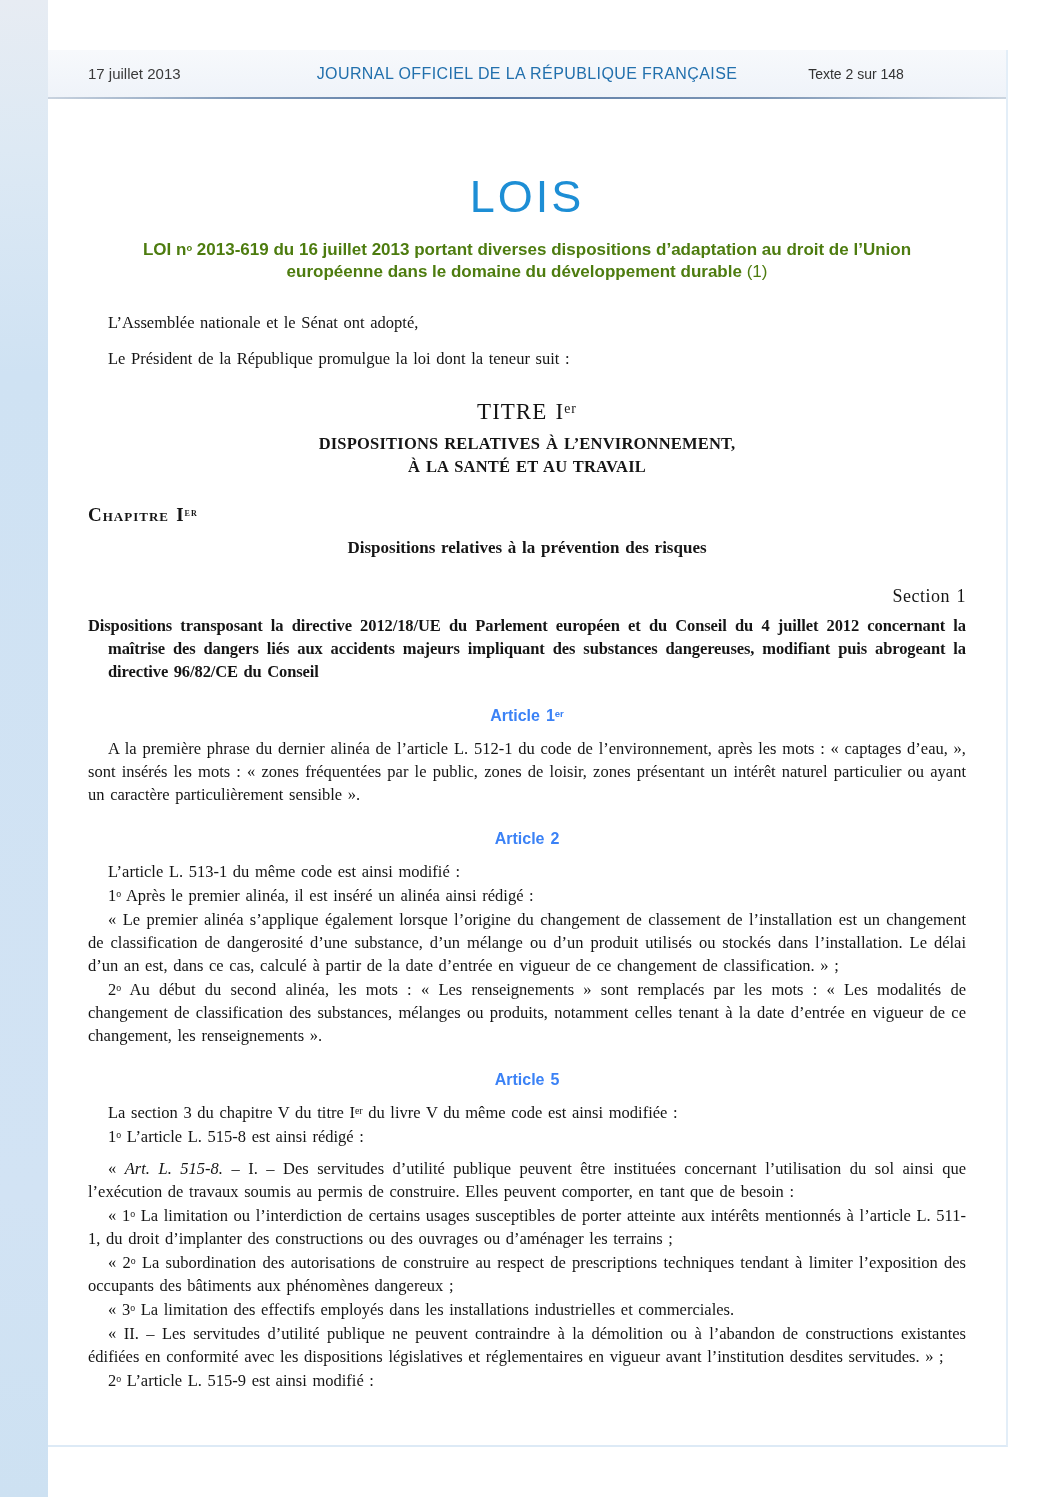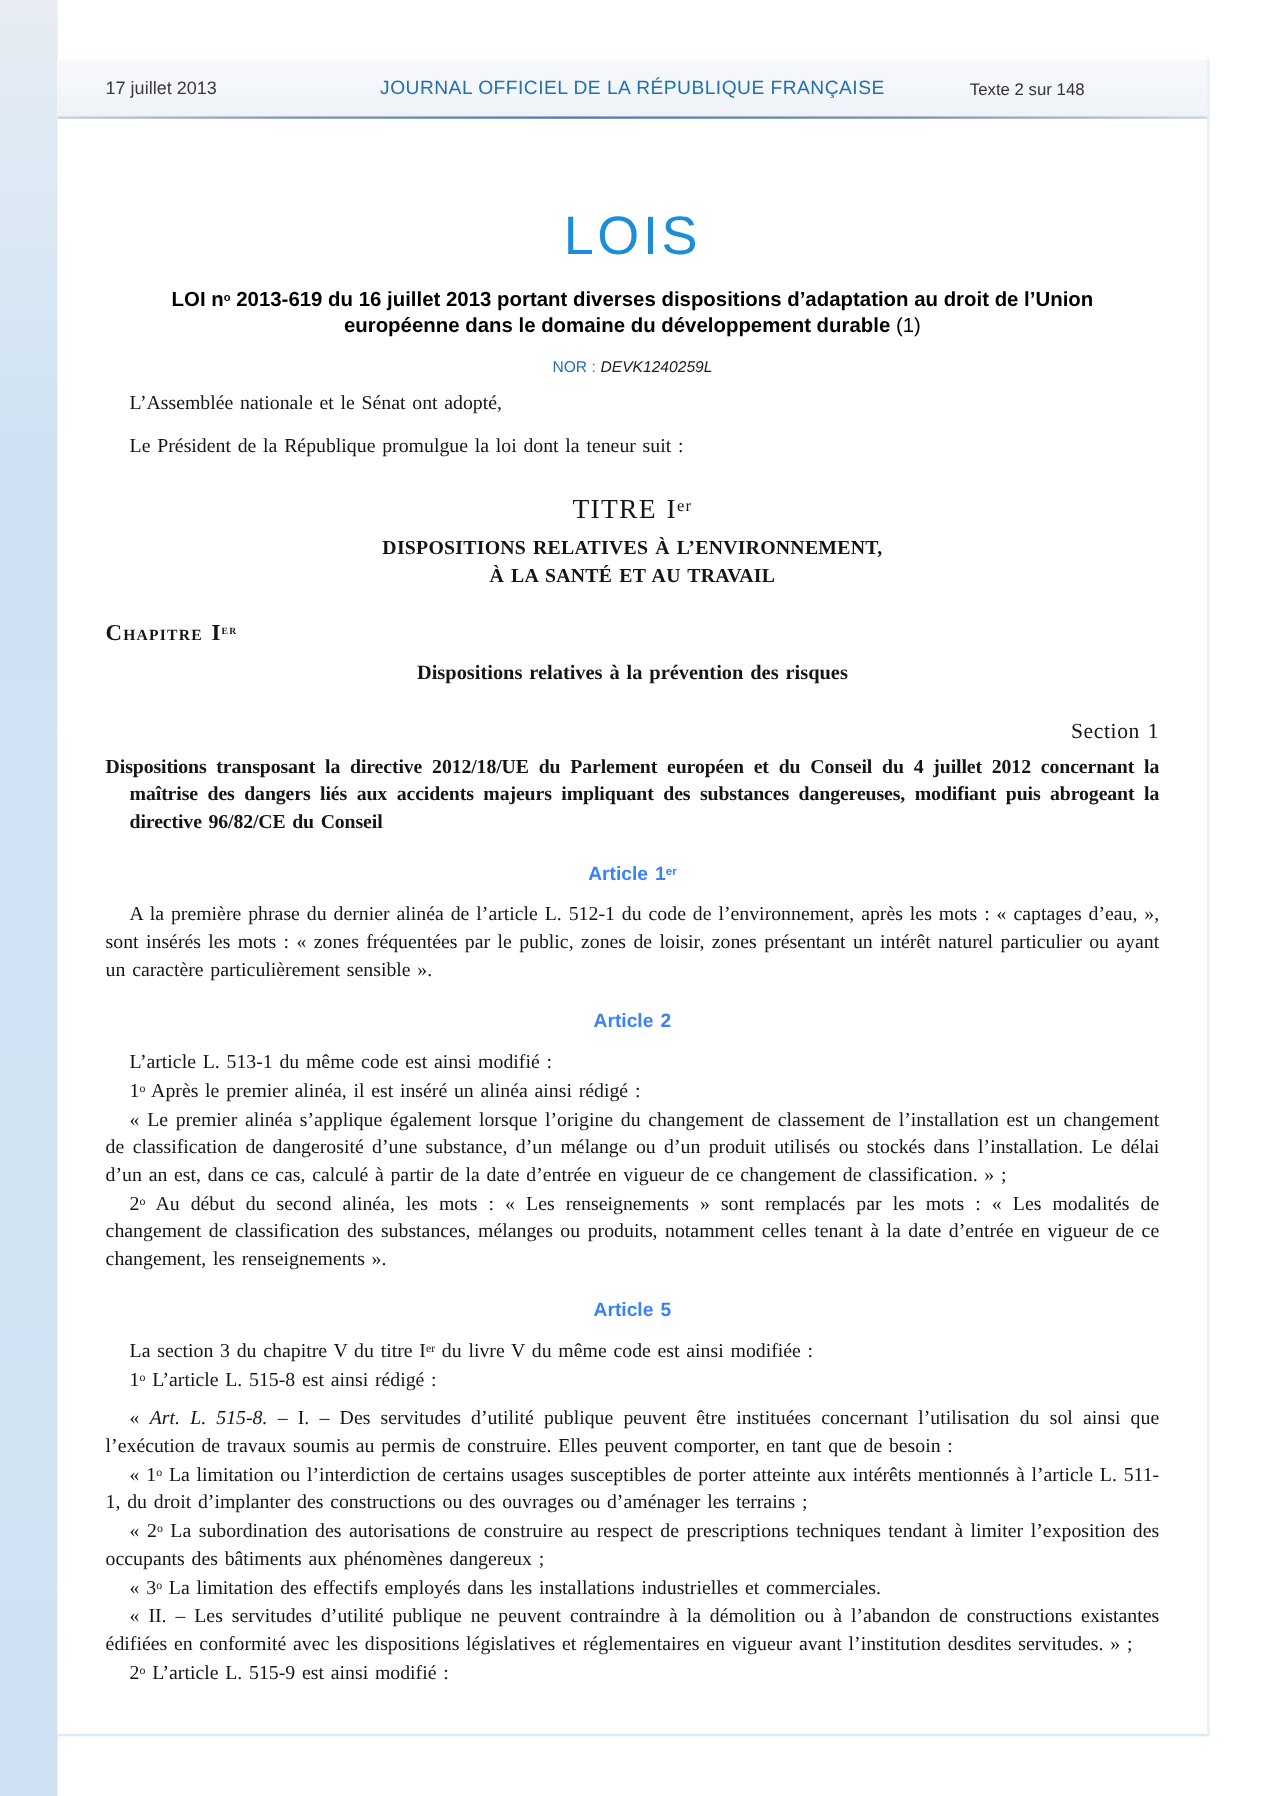--- a/index.html
+++ b/index.html
@@ -49,34 +49,34 @@
   .lois {
     margin: 74px 0 0; text-align: center;
     font-family: "Liberation Sans", "DejaVu Sans", sans-serif;
     font-weight: 400; font-size: 45px; line-height: 48px;
     color: #1d8ed5; letter-spacing: 3px;
   }
   .law-title {
     margin: 18px auto 0; width: 820px; text-align: center;
     font-family: "Liberation Sans", "DejaVu Sans", sans-serif;
     font-weight: 700; font-size: 17px; line-height: 22px;
-    color: #000000;
+    color: #4d7c0f;
   }
   .law-title sup { font-size: 55%; }
   .fw-n { font-weight: 400; }
   .nor {
     margin: 15px 0 0; text-align: center;
     font-family: "Liberation Sans", "DejaVu Sans", sans-serif;
     font-size: 13px; color: #2270ad;
   }
   .nor-value { font-style: italic; color: #222; margin-left: 4px; }
 
   
   .content { color: #151515; }
-  .bodytext { margin-top: 11px; font-size: 16.5px; line-height: 23px; text-align: justify; word-spacing: 1.5px; }
+  .bodytext { margin-top: 28px; font-size: 16.5px; line-height: 23px; text-align: justify; word-spacing: 1.5px; }
   .para { margin: 1px 0 0; text-indent: 20px; }
   .intro { margin-bottom: 13px; }
   .gap-before { margin-top: 9px; }
 
   sup { font-size: 60%; line-height: 0; vertical-align: baseline; position: relative; top: -0.45em; }
 
   .h-titre {
     margin: 30px 0 0; text-align: center; text-indent: 0;
     font-size: 23px; letter-spacing: 1px; font-weight: 400;
   }
@@ -120,21 +120,20 @@
       <span class="hdr-texte">Texte 2 sur 148</span>
     </div>
     <div class="header-rule"></div>
 
     <div class="content">
 
       <h1 class="lois">LOIS</h1>
 
       <p class="law-title">LOI n<sup>o</sup>&nbsp;2013-619 du 16 juillet 2013 portant diverses dispositions d’adaptation au droit de l’Union européenne dans le domaine du développement durable <span class="fw-n">(1)</span></p>
 
-      <p class="nor"><span class="nor-label">NOR :</span><span class="nor-value">DEVK1240259L</span></p>
 
       <div class="bodytext">
 
         <p class="para intro">L’Assemblée nationale et le Sénat ont adopté,</p>
         <p class="para intro">Le Président de la République promulgue la loi dont la teneur suit&nbsp;:</p>
 
         <p class="para h-titre">TITRE I<sup>er</sup></p>
         <p class="para h-titre-sub">DISPOSITIONS RELATIVES À L’ENVIRONNEMENT,<br>À LA SANTÉ ET AU TRAVAIL</p>
 
         <p class="para h-chapitre">Chapitre I<sup>er</sup></p>

